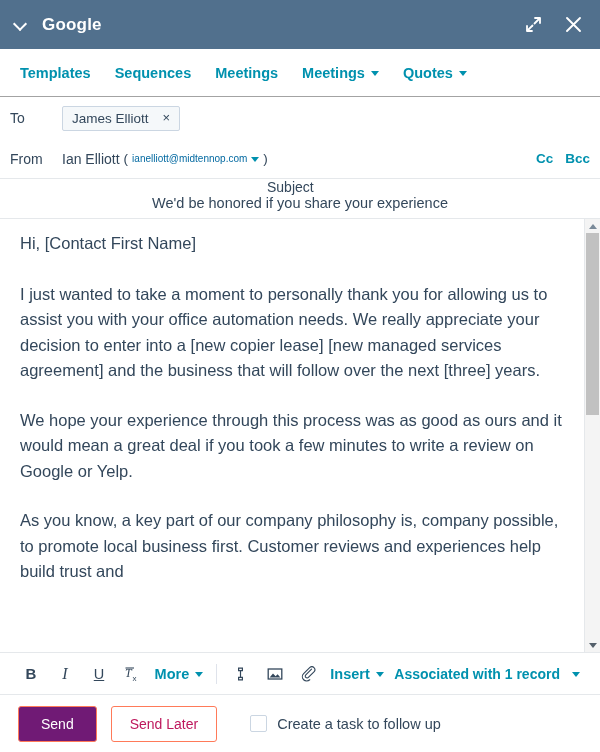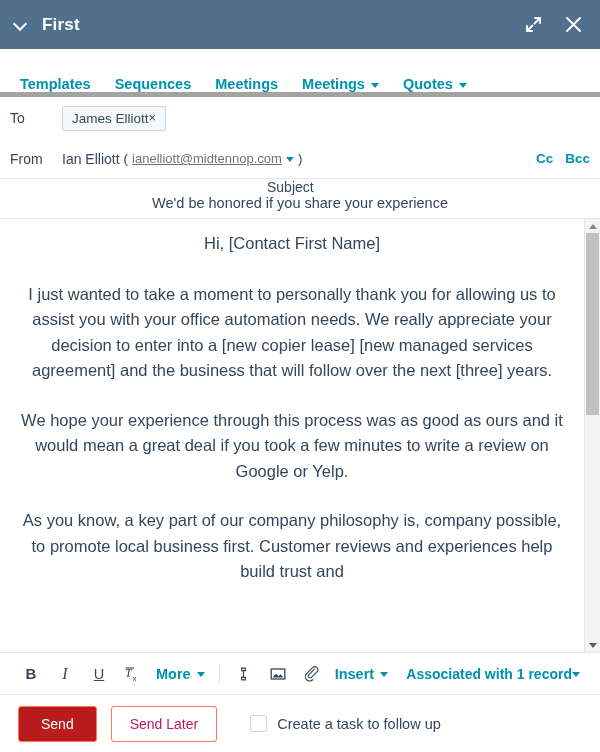--- a/index.html
+++ b/index.html
@@ -75,24 +75,24 @@
     align-items: center;
     justify-content: center;
     cursor: pointer;
   }
   .icon-btn svg { display: block; }
 
   
   .tabbar {
     height: 48px;
     display: flex;
-    align-items: flex-end;
+    align-items: center;
     padding: 0 20px;
     gap: 24px;
-    border-bottom: 5px solid #a3a3a3;
+    border-bottom: 1px solid #a3a3a3;
     background: #fff;
     flex: 0 0 auto;
     box-sizing: border-box;
   }
   .tab {
     color: #0091ae;
     font-size: 14.5px;
     font-weight: bold;
     cursor: pointer;
     display: inline-flex;
@@ -127,21 +127,21 @@
     font-size: 14px;
     color: #33475b;
     width: 52px;
     flex: 0 0 auto;
   }
   .field-label.wide { width: 66px; }
 
   .chip {
     display: inline-flex;
     align-items: flex-start;
-    gap: 0;
+    gap: 14px;
     border: 1px solid #cbd6e2;
     background: #f5f8fa;
     border-radius: 2px;
     padding: 4px 9px;
     font-size: 13.5px;
     color: #33475b;
     cursor: pointer;
   }
   .chip-x {
     font-size: 13px;
@@ -150,23 +150,22 @@
     cursor: pointer;
   }
   .from-text {
     font-size: 14px;
     color: #33475b;
     display: inline-flex;
     align-items: center;
     gap: 4px;
   }
   .from-email {
-    color: #737373;
-    font-size: 13px;
-    text-decoration: underline;
+    color: #0369a1;
+    font-size: 10px;
   }
   .paren { color: #33475b; font-size: 13.5px; }
   .ccbcc {
     margin-left: auto;
     display: flex;
     gap: 12px;
   }
   .ccbcc span {
     color: #0091ae;
     font-size: 13.5px;
@@ -179,21 +178,20 @@
   }
 
   
   .body-wrap {
     flex: 1 1 auto;
     display: flex;
     position: relative;
     overflow: hidden;
     border-bottom: 1px solid #e5e8eb;
     min-height: 0;
-    text-align: center;
   }
   .body-text {
     flex: 1 1 auto;
     padding: 12px 20px 0 20px;
     overflow: hidden;
     box-sizing: border-box;
   }
   .body-text p {
     margin: 0 0 24px 0;
     font-size: 16.5px;
@@ -289,38 +287,38 @@
     margin: 0 13px 0 2px;
     flex: 0 0 auto;
   }
   .assoc {
     margin-left: auto;
     color: #0091ae;
     font-size: 14px;
     font-weight: bold;
     display: inline-flex;
     align-items: center;
-    gap: 0;
+    gap: 12px;
     cursor: pointer;
     white-space: nowrap;
   }
 
   
   .actionbar {
     height: 57px;
     display: flex;
     align-items: center;
     padding: 0 18px;
     gap: 14px;
     flex: 0 0 auto;
     background: #fff;
     box-sizing: border-box;
   }
   .btn-send {
-    background: #b91c1c;
+    background: #701a75;
     color: #ffffff;
     border: 1px solid #ff7a59;
     border-radius: 3px;
     font-size: 14px;
     padding: 9px 22px;
     cursor: pointer;
     font-family: "Liberation Sans", sans-serif;
   }
   .btn-later {
     background: #ffffff;
@@ -355,21 +353,21 @@
   }
 </style>
 </head>
 <body>
 
 <div class="composer">
 
   <div class="titlebar">
     <div class="titlebar-left">
       <span class="chev-down"></span>
-      <span class="win-title">First</span>
+      <span class="win-title">Google</span>
     </div>
     <div class="titlebar-right">
       <span class="icon-btn">
         <svg width="17" height="17" viewBox="0 0 17 17">
           <path d="M10 2 L15 2 L15 7" fill="none" stroke="#ffffff" stroke-width="1.8" stroke-linecap="round" stroke-linejoin="round"></path>
           <path d="M7 15 L2 15 L2 10" fill="none" stroke="#ffffff" stroke-width="1.8" stroke-linecap="round" stroke-linejoin="round"></path>
           <path d="M14.5 2.5 L9.5 7.5" fill="none" stroke="#ffffff" stroke-width="1.8" stroke-linecap="round"></path>
           <path d="M2.5 14.5 L7.5 9.5" fill="none" stroke="#ffffff" stroke-width="1.8" stroke-linecap="round"></path>
         </svg>
       </span>

